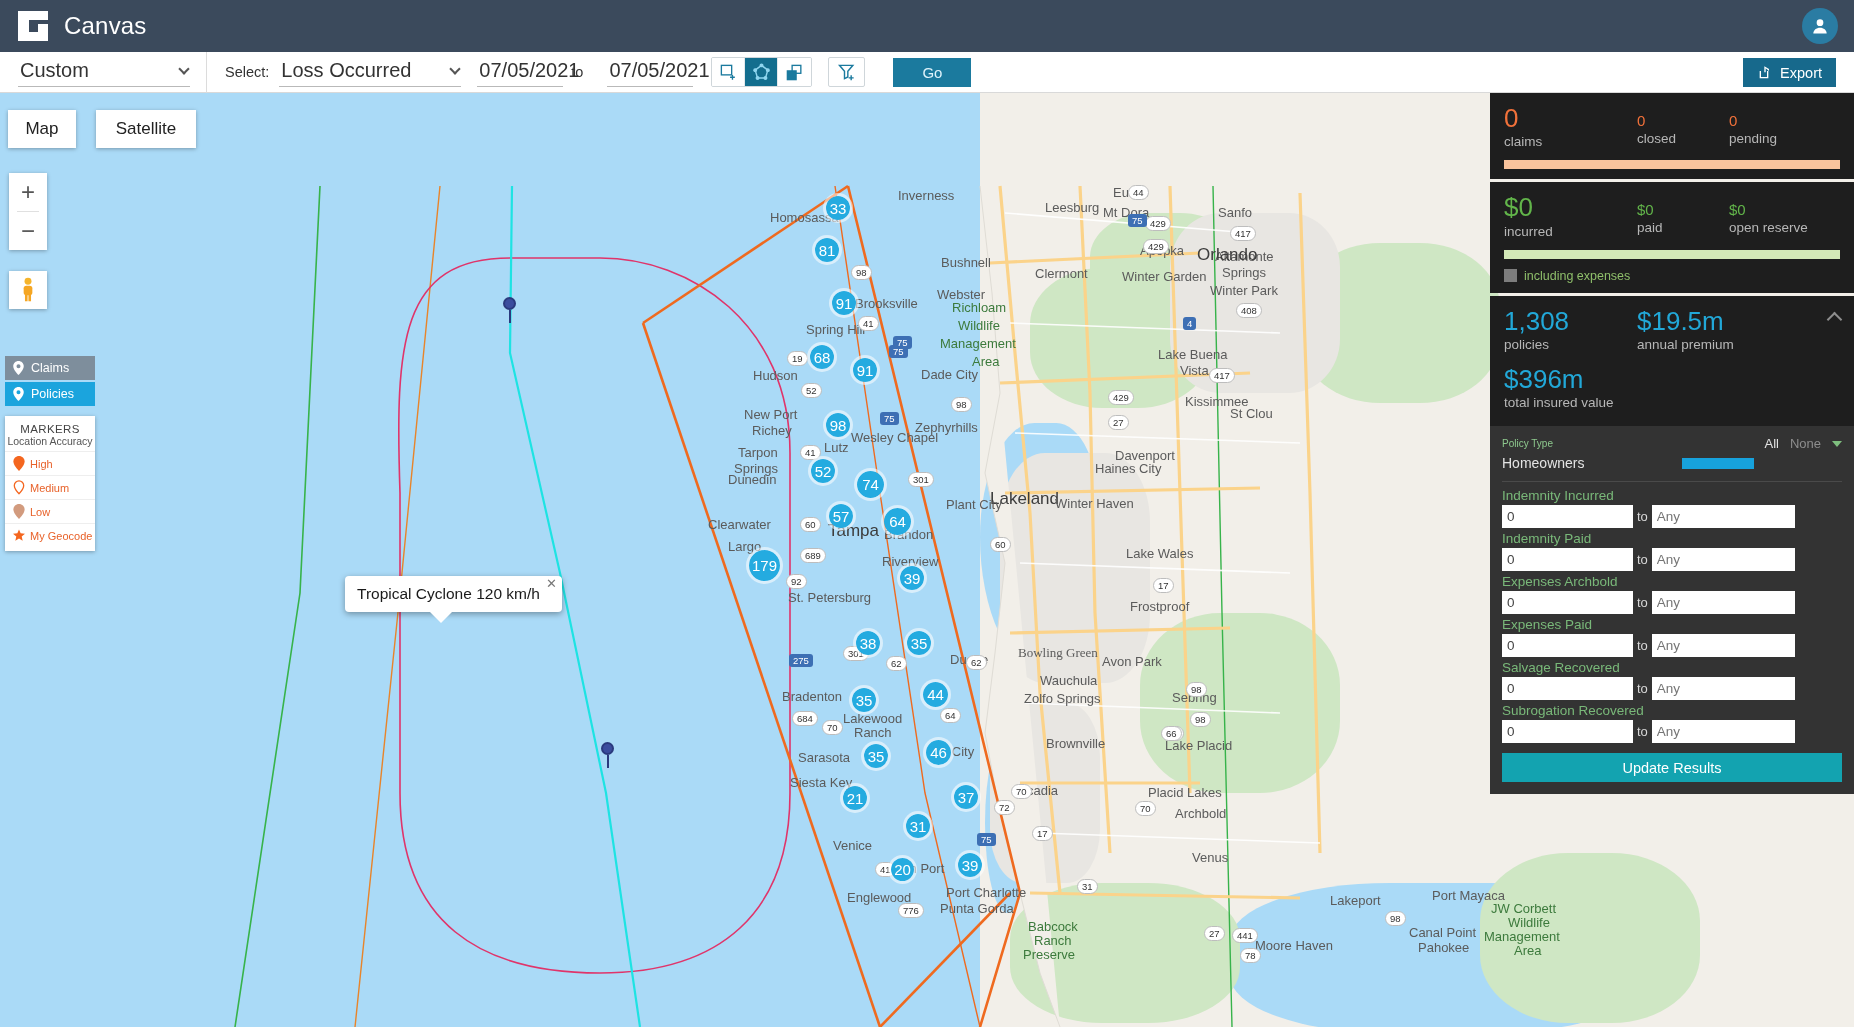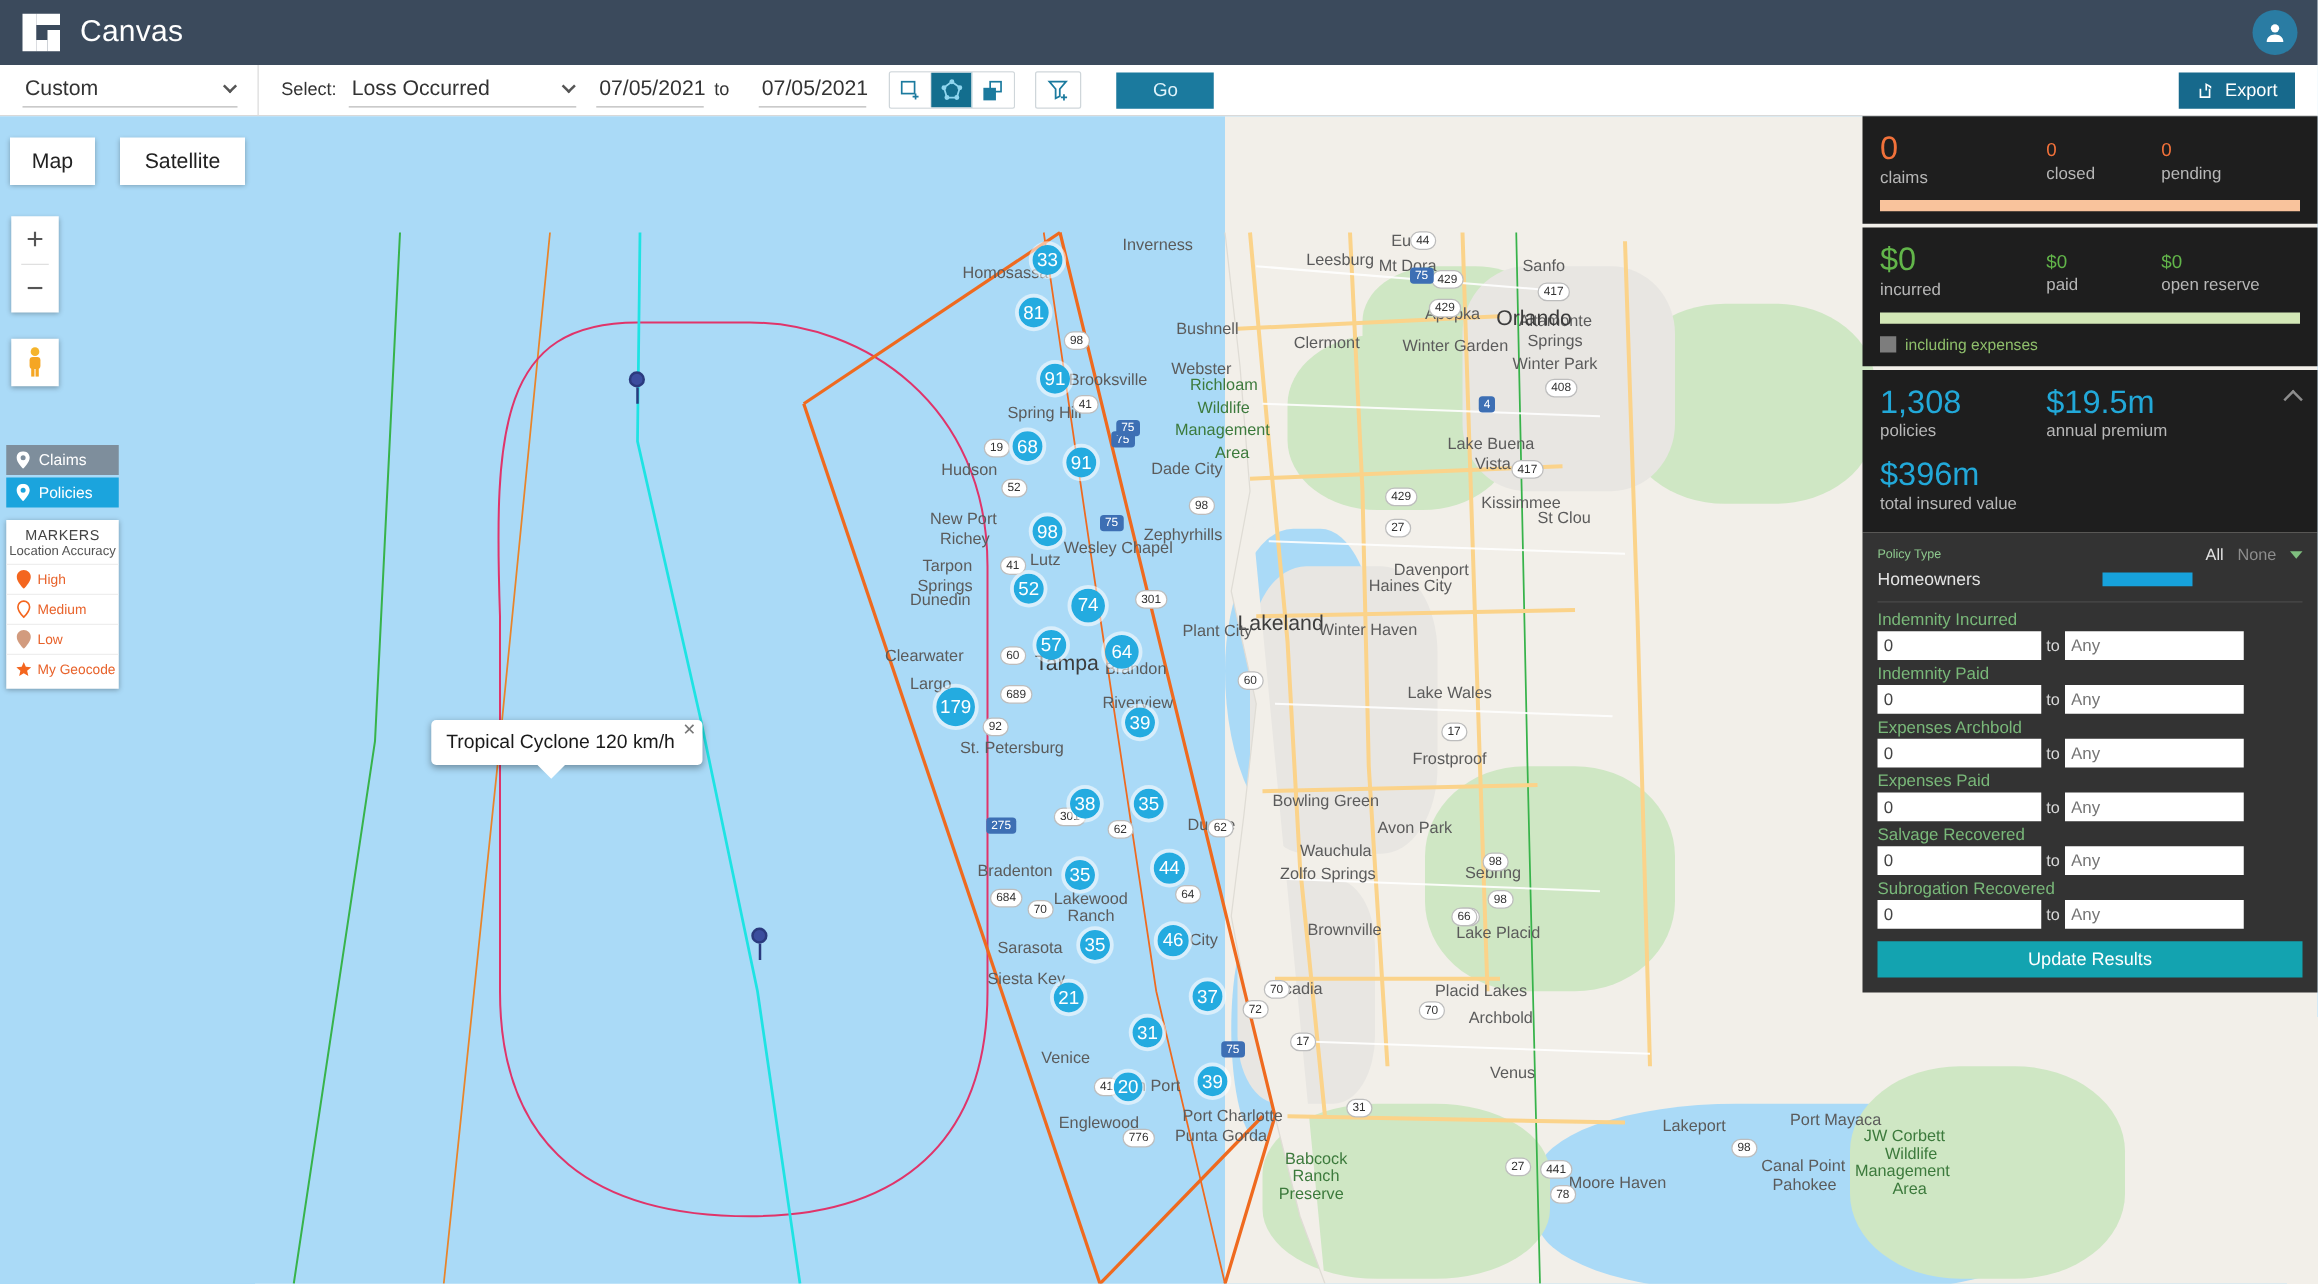--- a/index.html
+++ b/index.html
@@ -38,21 +38,21 @@
   #toolbar {
     position: absolute; top: 52px; left: 0;
     width: 1854px; height: 41px;
     background: #ffffff;
     border-bottom: 1px solid #d9d9d9;
     display: flex; align-items: center;
   }
   .tb-sep { width:1px; height:41px; background:#dcdcdc; }
   .underline-field {
     border-bottom: 1px solid #b9b9b9;
-    font-size: 17px; color: #333;
+    font-size: 20px; color: #333;
     padding: 2px 2px 4px 2px;
     background: transparent;
   }
   #custom-select {
     width: 172px; margin-left: 18px; margin-right: 16px;
     display:flex; justify-content: space-between; align-items:center;
     cursor: pointer;
   }
   .chev2 { display:inline-block; transform: rotate(45deg); width:8px;height:8px;border-right:2px solid #555;border-bottom:2px solid #555; margin-bottom:4px;}
 
@@ -468,24 +468,24 @@
       <div class="city-label" style="left: 824px; top: 347px;">Lutz</div>
       <div class="city-label big" style="left: 990px; top: 396px;">Lakeland</div>
       <div class="city-label" style="left: 946px; top: 404px;">Plant City</div>
       <div class="city-label" style="left: 1055px; top: 403px;">Winter Haven</div>
       <div class="city-label" style="left: 728px; top: 379px;">Dunedin</div>
       <div class="city-label big" style="left: 828px; top: 428px;">Tampa</div>
       <div class="city-label" style="left: 884px; top: 434px;">Brandon</div>
       <div class="city-label" style="left: 708px; top: 424px;">Clearwater</div>
       <div class="city-label" style="left: 728px; top: 446px;">Largo</div>
       <div class="city-label" style="left: 1126px; top: 453px;">Lake Wales</div>
-      <div class="city-label" style="left: 768px; top: 497px;">St. Petersburg</div>
+      <div class="city-label" style="left: 788px; top: 497px;">St. Petersburg</div>
       <div class="city-label" style="left: 882px; top: 461px;">Riverview</div>
       <div class="city-label" style="left: 1130px; top: 506px;">Frostproof</div>
-      <div class="city-label" style="left: 1018px; top: 540px;">Bowling Green</div>
+      <div class="city-label" style="left: 1018px; top: 552px; font-family: Liberation Serif, serif;">Bowling Green</div>
       <div class="city-label" style="left: 950px; top: 559px;">Duette</div>
       <div class="city-label" style="left: 1040px; top: 580px;">Wauchula</div>
       <div class="city-label" style="left: 1102px; top: 561px;">Avon Park</div>
       <div class="city-label" style="left: 1024px; top: 598px;">Zolfo Springs</div>
       <div class="city-label" style="left: 1172px; top: 597px;">Sebring</div>
       <div class="city-label" style="left: 782px; top: 596px;">Bradenton</div>
       <div class="city-label" style="left: 843px; top: 618px;">Lakewood</div>
       <div class="city-label" style="left: 854px; top: 632px;">Ranch</div>
       <div class="city-label" style="left: 798px; top: 657px;">Sarasota</div>
       <div class="city-label" style="left: 941px; top: 651px;">a City</div>

